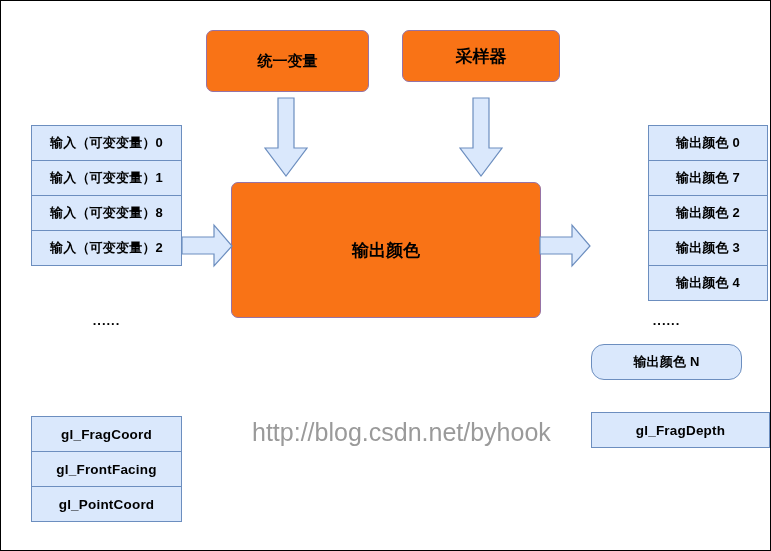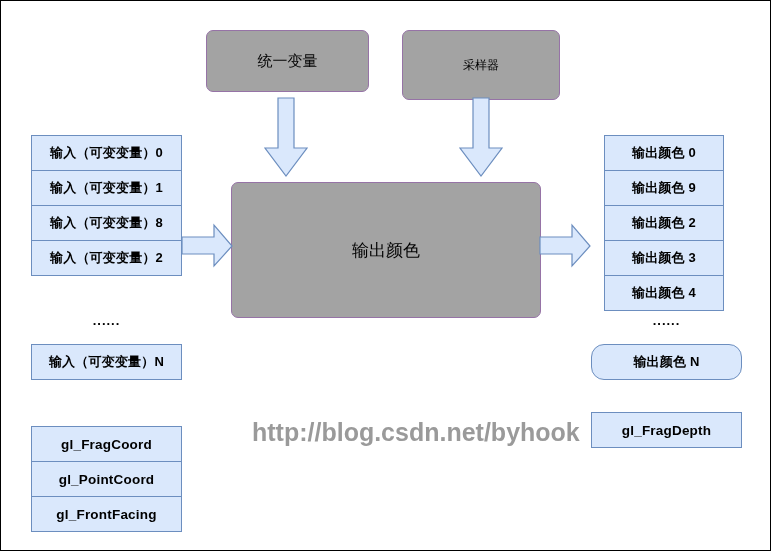--- a/index.html
+++ b/index.html
@@ -43,34 +43,34 @@
   
   .stack {
     position: absolute;
   }
   .stack .bluebox {
     position: relative;
     width: 100%;
     height: 36px;
     margin-top: -1px;
   }
-  .stack .bluebox:first-child { margin-top: 14px; }
+  .stack .bluebox:first-child { margin-top: 4px; }
 
   
   .purplebox {
     position: absolute;
-    background: #a3a3a3;
+    background: #f97316;
     border: 1px solid #9673a6;
     border-radius: 7px;
     box-sizing: border-box;
     display: flex;
     align-items: center;
     justify-content: center;
     color: #000000;
-    font-weight: normal;
+    font-weight: bold;
     white-space: nowrap;
   }
 
   
   .dots {
     position: absolute;
     color: #000000;
     font-size: 13px;
     font-weight: bold;
     letter-spacing: 1px;
@@ -82,35 +82,35 @@
   .arrow {
     position: absolute;
     overflow: visible;
   }
 
   
   .watermark {
     position: absolute;
     color: #9a9a9a;
     font-size: 25px;
-    font-weight: bold;
+    font-weight: normal;
     white-space: nowrap;
     letter-spacing: 0px;
   }
 </style>
 </head>
 <body>
 
 <div id="canvas">
 
   <div class="purplebox" style="left:205px; top:29px; width:163px; height:62px; font-size:15px;">
     <span>统一变量</span>
   </div>
 
-  <div class="purplebox" style="left:401px; top:29px; width:158px; height:70px; font-size:12px;">
+  <div class="purplebox" style="left:401px; top:29px; width:158px; height:52px; font-size:17px;">
     <span>采样器</span>
   </div>
 
   <svg class="arrow" style="left:263px; top:97px;" width="44" height="80" viewBox="0 0 44 80">
     <polygon points="14,0 30,0 30,50 43,50 22,78 1,50 14,50" fill="#dae8fc" stroke="#6c8ebf" stroke-width="1.2" stroke-linejoin="miter"></polygon>
   </svg>
 
   <svg class="arrow" style="left:458px; top:97px;" width="44" height="80" viewBox="0 0 44 80">
     <polygon points="14,0 30,0 30,50 43,50 22,78 1,50 14,50" fill="#dae8fc" stroke="#6c8ebf" stroke-width="1.2" stroke-linejoin="miter"></polygon>
   </svg>
@@ -137,59 +137,56 @@
     <div class="bluebox">
       <span>输入（可变变量）8</span>
     </div>
     <div class="bluebox">
       <span>输入（可变变量）2</span>
     </div>
   </div>
 
   <div class="dots" style="left:30px; top:312px; width:151px;">......</div>
 
-  <div class="bluebox" style="left:30px; top:343px; width:151px; height:36px;">
-    <span>输入（可变变量）N</span>
-  </div>
 
   <div class="stack" style="left:30px; top:411px; width:151px;">
     <div class="bluebox latin">
       <span>gl_FragCoord</span>
     </div>
     <div class="bluebox latin">
-      <span>gl_PointCoord</span>
+      <span>gl_FrontFacing</span>
     </div>
     <div class="bluebox latin">
-      <span>gl_FrontFacing</span>
+      <span>gl_PointCoord</span>
     </div>
   </div>
 
-  <div class="stack" style="left:560px; top:120px; width:120px;padding-left:43px;">
+  <div class="stack" style="left:604px; top:120px; width:120px;padding-left:43px;">
     <div class="bluebox">
       <span>输出颜色 0</span>
     </div>
     <div class="bluebox">
-      <span>输出颜色 9</span>
+      <span>输出颜色 7</span>
     </div>
     <div class="bluebox">
       <span>输出颜色 2</span>
     </div>
     <div class="bluebox">
       <span>输出颜色 3</span>
     </div>
     <div class="bluebox">
       <span>输出颜色 4</span>
     </div>
   </div>
 
   <div class="dots" style="left:590px; top:312px; width:151px;">......</div>
 
   <div class="bluebox" style="left:590px; top:343px; width:151px; height:36px;border-radius:13px;">
     <span>输出颜色 N</span>
   </div>
 
-  <div class="bluebox latin" style="left:590px; top:411px; width:151px; height:36px;">
+  <div class="bluebox latin" style="left:590px; top:411px; width:179px; height:36px;">
     <span>gl_FragDepth</span>
   </div>
 
   <div class="watermark" style="left:251px; top:417px;">http://blog.csdn.net/byhook</div>
 
 </div>
 
 </body></html>

